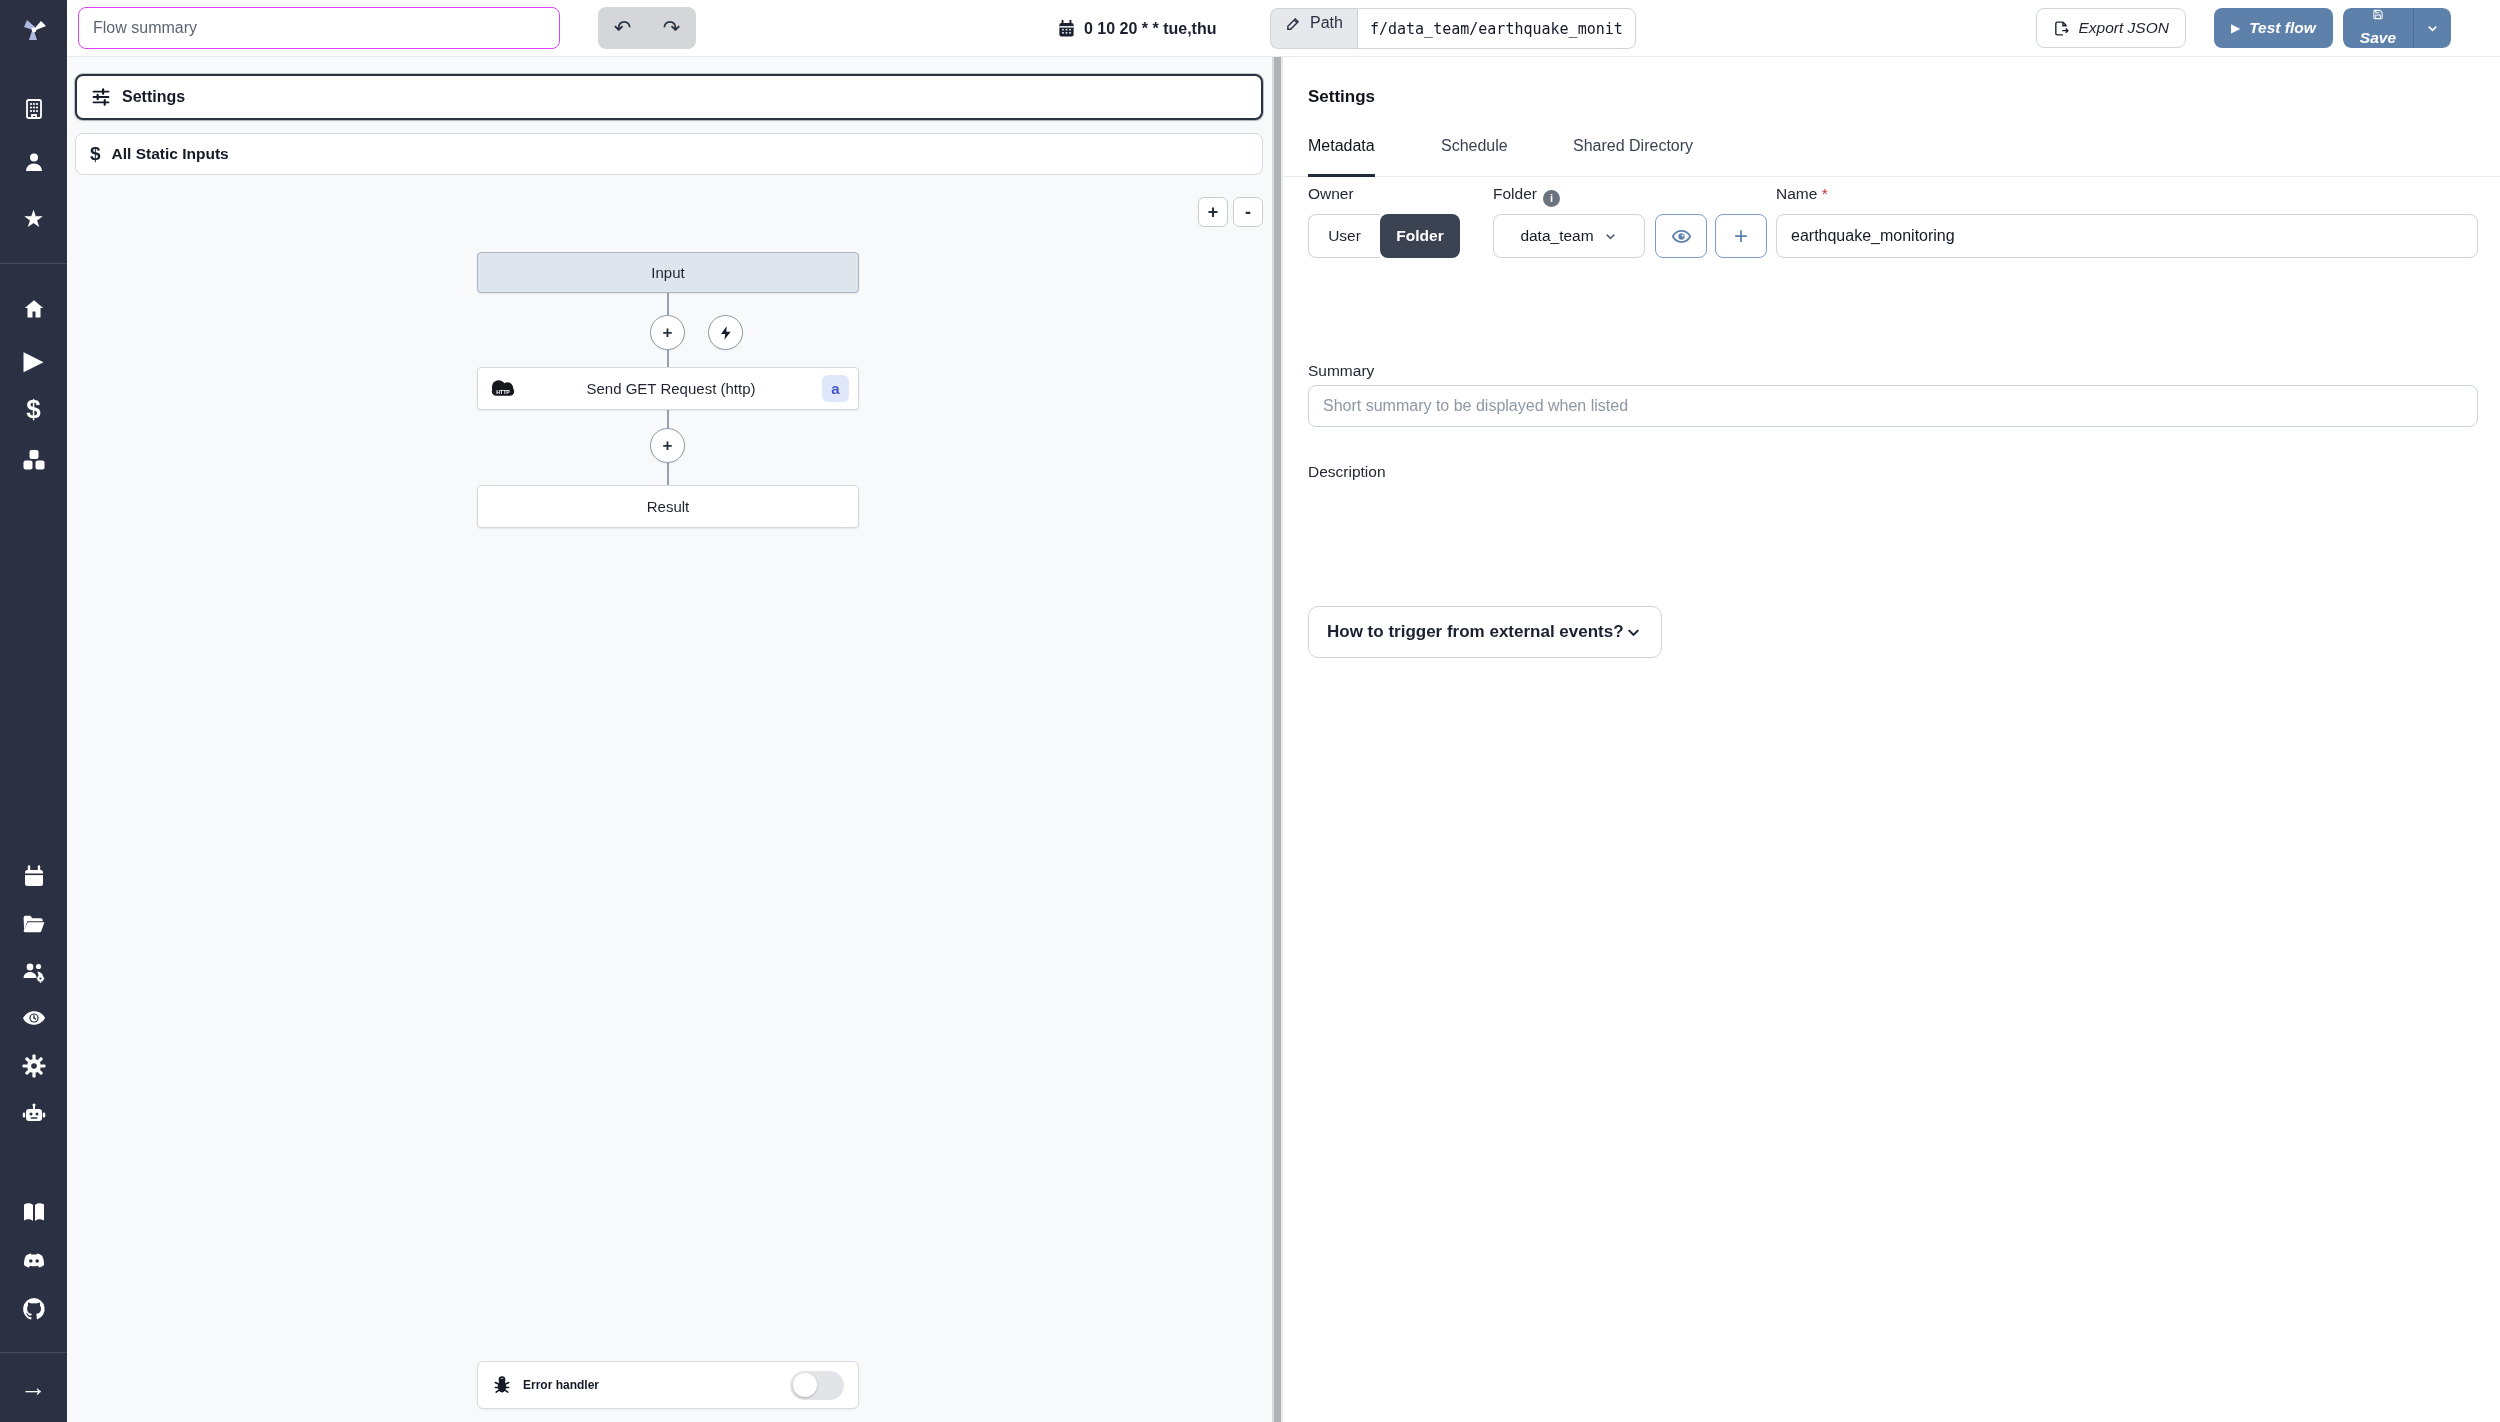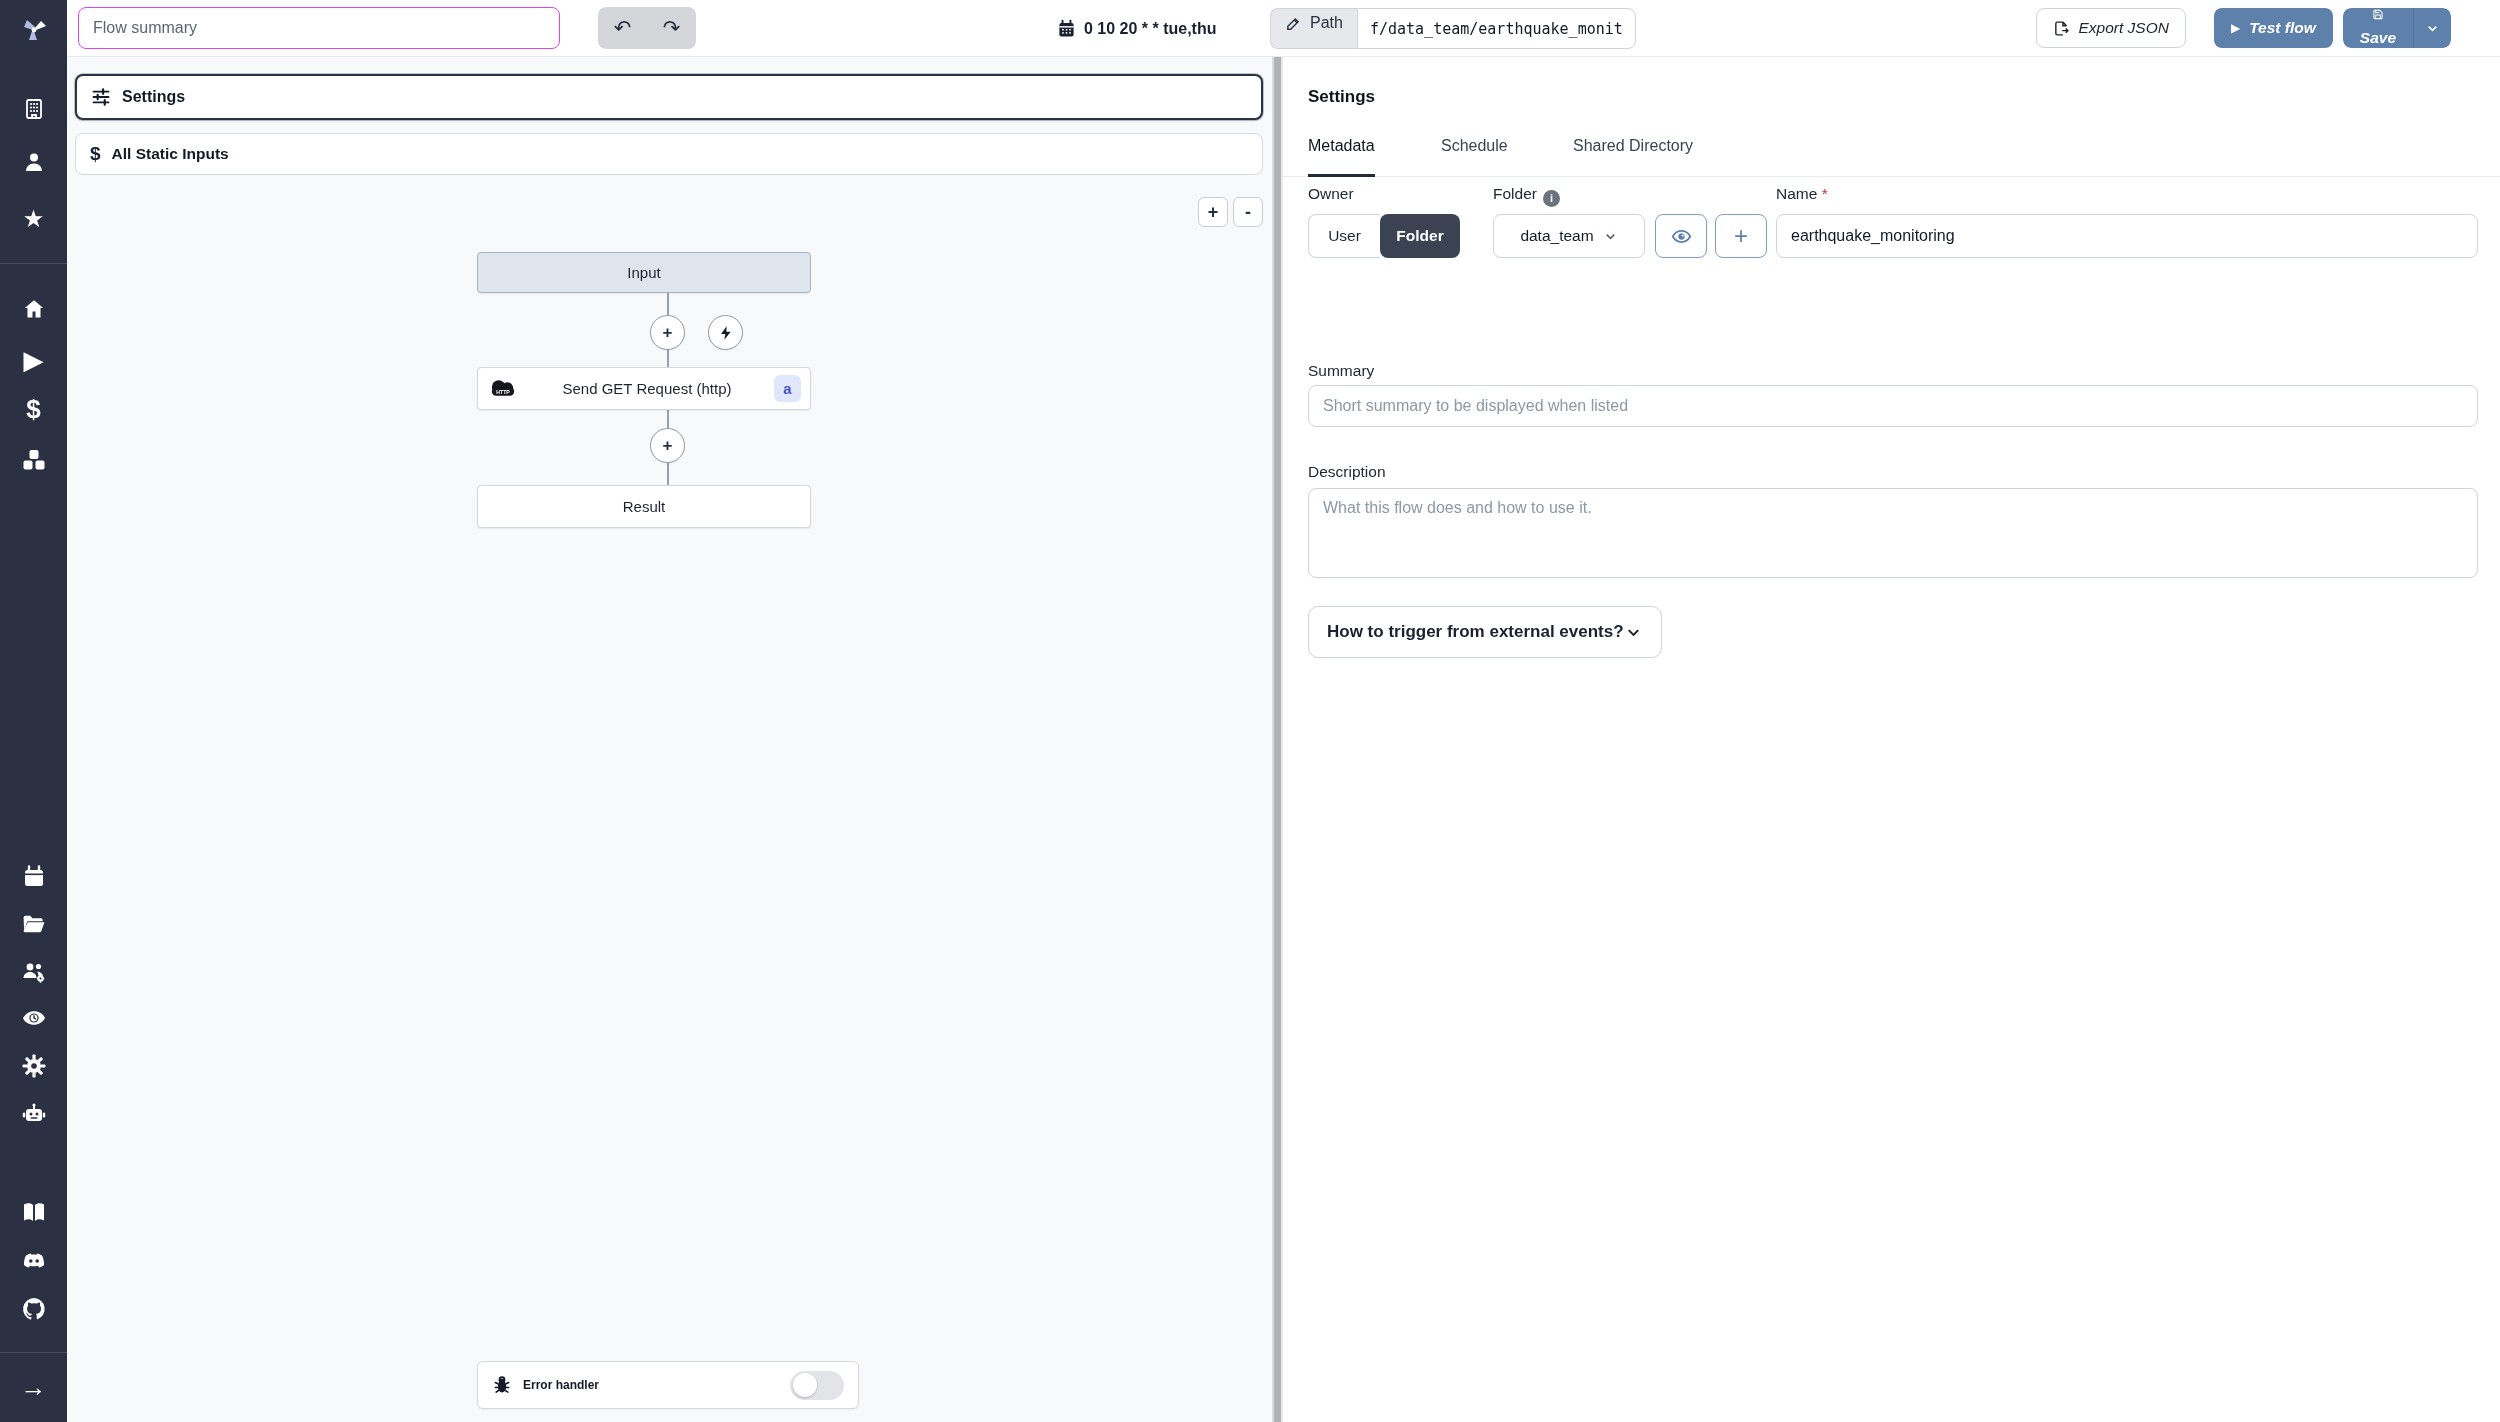--- a/index.html
+++ b/index.html
@@ -37,21 +37,21 @@
   
   .flowpane { position:absolute; left:67px; top:57px; width:1205px; height:1365px; background:#f7f9fb; z-index:10; }
   .modbox { position:absolute; left:8px; width:1188px; background:#fff; display:flex; align-items:center; padding:0 14px; gap:11px; cursor:pointer; }
   .modbox.settings { top:17px; height:46px; border:2px solid #2a3342; border-radius:8px; box-shadow:0 0 0 1px rgba(42,51,66,.25), 0 1px 2px rgba(0,0,0,.12); font-weight:bold; font-size:16px; color:#141a26; }
   .modbox.inputs { top:76px; height:42px; border:1px solid #d5dae1; border-radius:8px; font-weight:bold; font-size:15.5px; color:#141a26; }
   .modbox .dollar { font-size:19px; font-weight:bold; color:#1b2130; }
   .zoombtn { position:absolute; width:30px; height:30px; top:140px; background:#fff; border:1px solid #c8cdd4; border-radius:6px; font-size:18px; font-weight:bold; color:#27303f; cursor:pointer; line-height:1; }
   .zoombtn.zin { left:1131px; } .zoombtn.zout { left:1166px; }
 
   .connector { position:absolute; left:600px; top:236px; width:1.5px; height:192px; background:#97a1ad; }
-  .gnode { position:absolute; left:410px; width:334px; background:#fff; border:1px solid #d3d8de; border-radius:4px; box-shadow:0 1px 2px rgba(0,0,0,.07); display:flex; align-items:center; justify-content:center; font-size:15px; color:#1f2430; cursor:pointer; }
+  .gnode { position:absolute; left:410px; width:382px; background:#fff; border:1px solid #d3d8de; border-radius:4px; box-shadow:0 1px 2px rgba(0,0,0,.07); display:flex; align-items:center; justify-content:center; font-size:15px; color:#1f2430; cursor:pointer; }
   .gnode.input { top:195px; height:41px; background:#dfe5ec; border-color:#aab4c0; }
   .gnode.step { top:310px; height:43px; justify-content:flex-start; padding:0 9px; }
   .gnode.step .steplabel { flex:1; text-align:center; }
   .gnode.result { top:428px; height:43px; }
   .abadge { width:27px; height:27px; background:#e0e7fb; color:#4553c8; border-radius:6px; font-weight:bold; font-size:15px; display:flex; align-items:center; justify-content:center; }
   .pcircle { position:absolute; width:35px; height:35px; border-radius:50%; background:#fff; border:1px solid #8f98a5; display:flex; align-items:center; justify-content:center; font-size:17px; font-weight:bold; color:#27303f; cursor:pointer; box-shadow:0 1px 2px rgba(0,0,0,.06); }
   .pc1 { left:583px; top:258px; } .pc2 { left:583px; top:371px; }
   .boltcircle { left:641px; top:258px; }
 
   .errbox { position:absolute; left:410px; top:1304px; width:382px; height:48px; background:#fff; border:1px solid #d5dae1; border-radius:6px; display:flex; align-items:center; padding:0 14px; gap:11px; cursor:pointer; box-shadow:0 1px 2px rgba(0,0,0,.05); }
@@ -411,21 +411,20 @@
   <div class="flabel" style="left:493px; top:128px;">
     <span>Name</span> <span class="req">*</span>
   </div>
   <input class="textinput" style="left: 493px; top: 157px; width: 702px;" type="text" value="earthquake_monitoring">
 
 
   <div class="flabel" style="left:25px; top:305px;">Summary</div>
   <input class="textinput" style="left: 25px; top: 328px; width: 1170px; height: 42px;" type="text" placeholder="Short summary to be displayed when listed">
 
   <div class="flabel" style="left:25px; top:406px;">Description</div>
-  <textarea class="ta" placeholder="What this flow does and how to use it." style=""></textarea>
 
   <button class="triggerbtn">
     <span>How to trigger from external events?</span>
     <svg width="19" height="19" viewBox="0 0 24 24" fill="none" stroke="#1b2130" stroke-width="2.6">
       <path d="M6 9l6 6 6-6"></path>
     </svg>
   </button>
 </section>
 
 </body></html>

